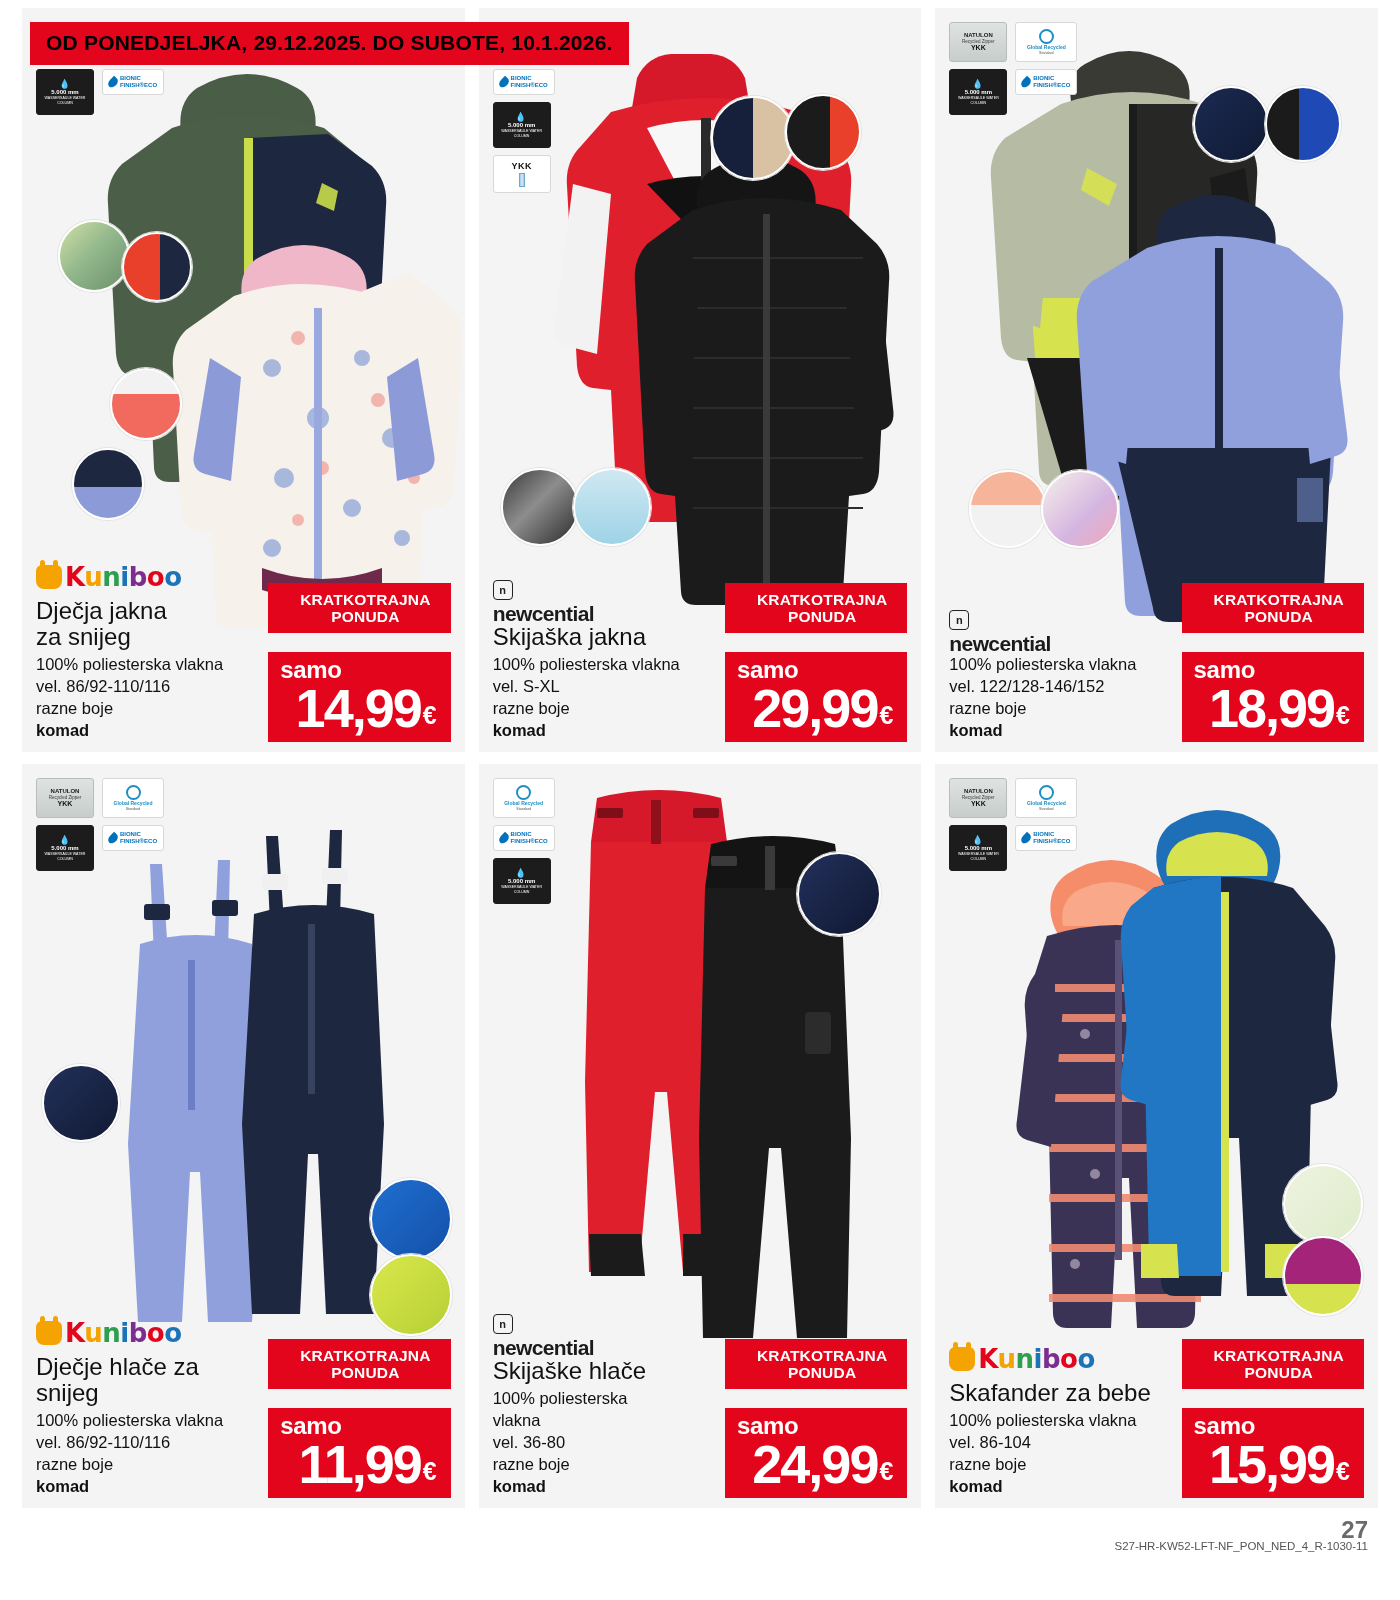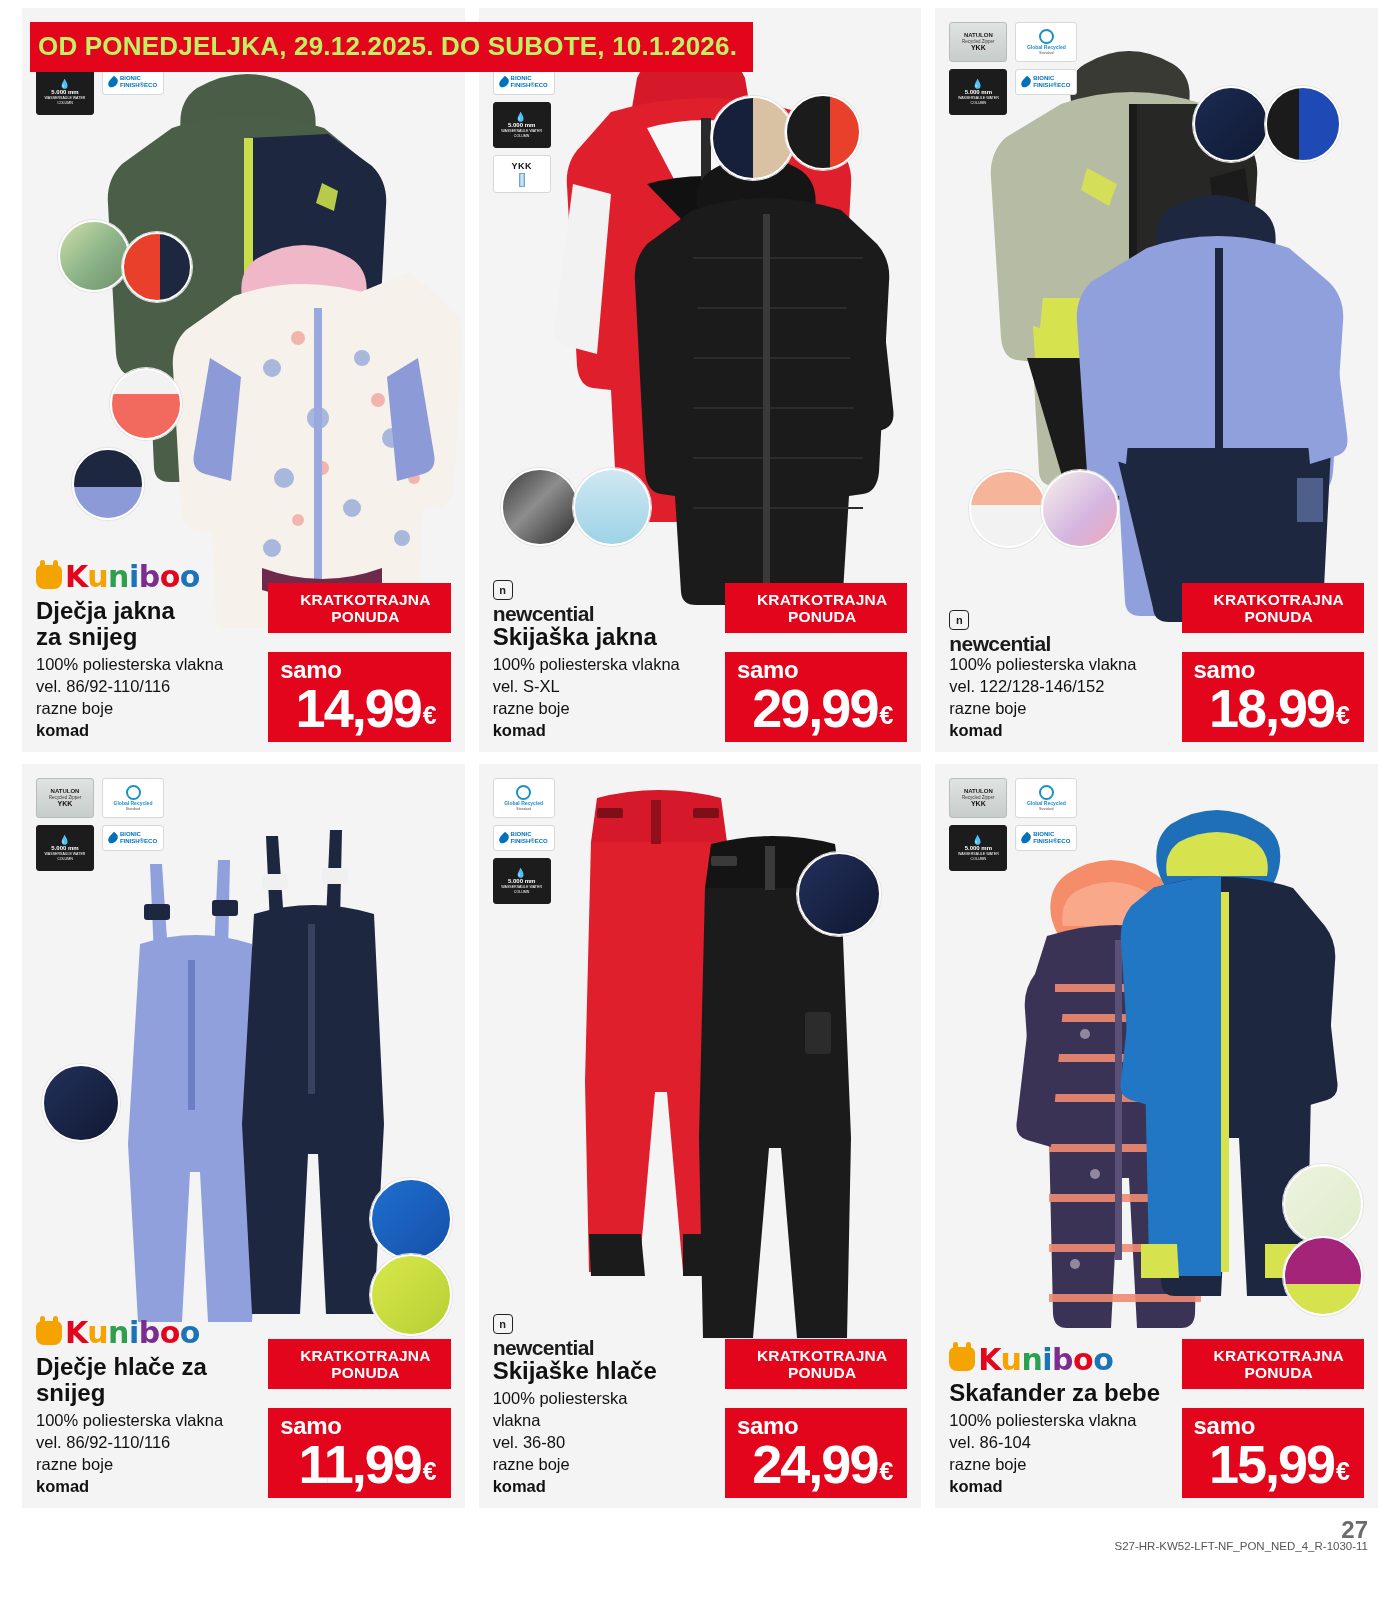--- a/index.html
+++ b/index.html
@@ -8,23 +8,23 @@
     width:1400px; height:1600px;
     background:#ffffff;
     font-family:"Liberation Sans", sans-serif;
     position:relative;
     overflow:hidden;
   }
 
   
   .date-banner{
     position:absolute; left:30px; top:22px;
-    background:#e3051b; color:#bef264;
-    font-weight:bold; font-size:26px; letter-spacing:.2px;
-    padding:9px 16px 10px 8px;
+    background:#e3051b; color:#000000;
+    font-weight:bold; font-size:21px; letter-spacing:.2px;
+    padding:9px 16px 10px 16px;
     z-index:40;
     white-space:nowrap;
   }
 
   
   .grid{
     position:absolute; left:22px; top:8px;
     width:1356px; height:1500px;
     display:grid;
     grid-template-columns:repeat(3, 1fr);
@@ -115,36 +115,36 @@
     width:26px;height:24px;background:#f4a300;border-radius:6px 6px 8px 8px;
     position:relative;
   }
   .kuniboo-logo .mascot:before,
   .kuniboo-logo .mascot:after{
     content:""; position:absolute; top:-5px; width:5px;height:8px;
     background:#f4a300; border-radius:3px;
   }
   .kuniboo-logo .mascot:before{ left:4px; }
   .kuniboo-logo .mascot:after{ right:4px; }
-  .kuniboo-logo .ktext{ font-size:30px; font-weight:bold; letter-spacing:-.5px; }
+  .kuniboo-logo .ktext{ font-size:26px; font-weight:bold; letter-spacing:-.5px; }
   .kuniboo-logo .c1{color:#e3051b}.kuniboo-logo .c2{color:#f4a300}
   .kuniboo-logo .c3{color:#2e9e4f}.kuniboo-logo .c4{color:#1b73b8}
   .kuniboo-logo .c5{color:#7b2e90}.kuniboo-logo .c6{color:#e3051b}
   .kuniboo-logo .c7{color:#1b73b8}
 
   .newcential{ display:flex; flex-direction:column; gap:2px; }
   .nc-mark{
     width:20px;height:20px;border:1.5px solid #222;border-radius:4px;
     display:flex;align-items:center;justify-content:center;
     font-size:11px;font-weight:bold;color:#222;
   }
   .nc-name{ font-size:21px; font-weight:bold; color:#1b1b1b; letter-spacing:-.6px; }
 
   .p-title{
-    font-size:24px; font-weight:bold; color:#111; line-height:1.12;
+    font-size:24px; font-weight:normal; color:#111; line-height:1.12;
     margin:2px 0 3px 0;
   }
   .p-desc{
     font-size:16.5px; color:#111; line-height:1.33;
   }
   .p-desc .bold{ font-weight:bold; }
 
   
   .price-block{
     width:44%;

